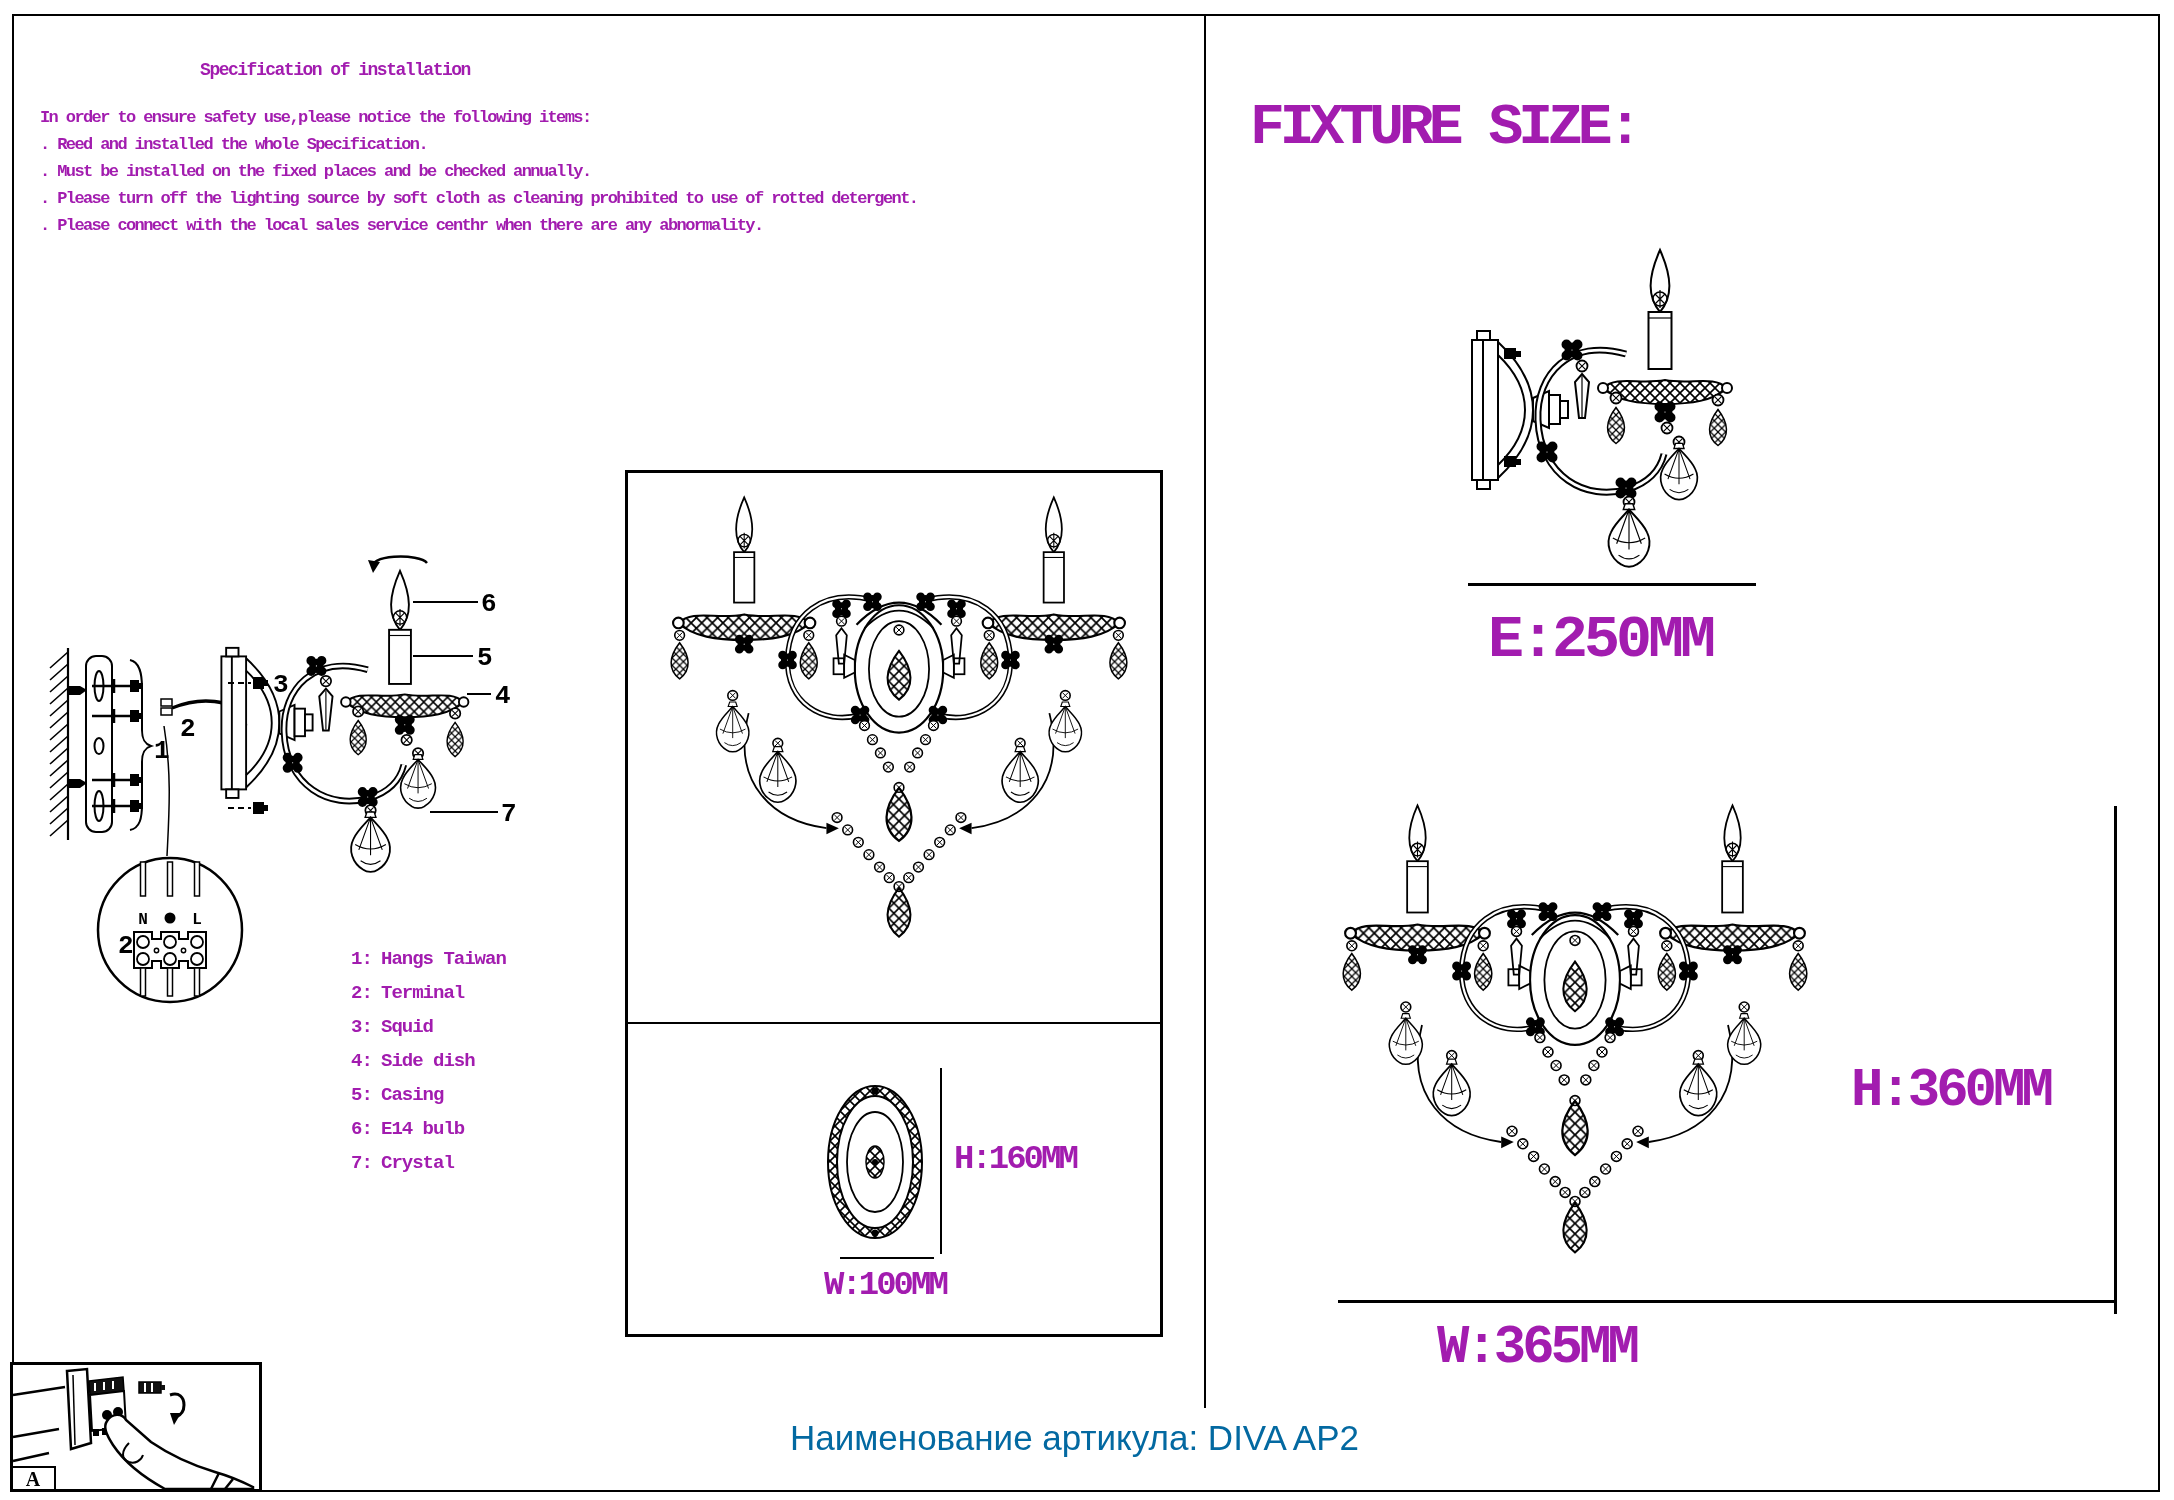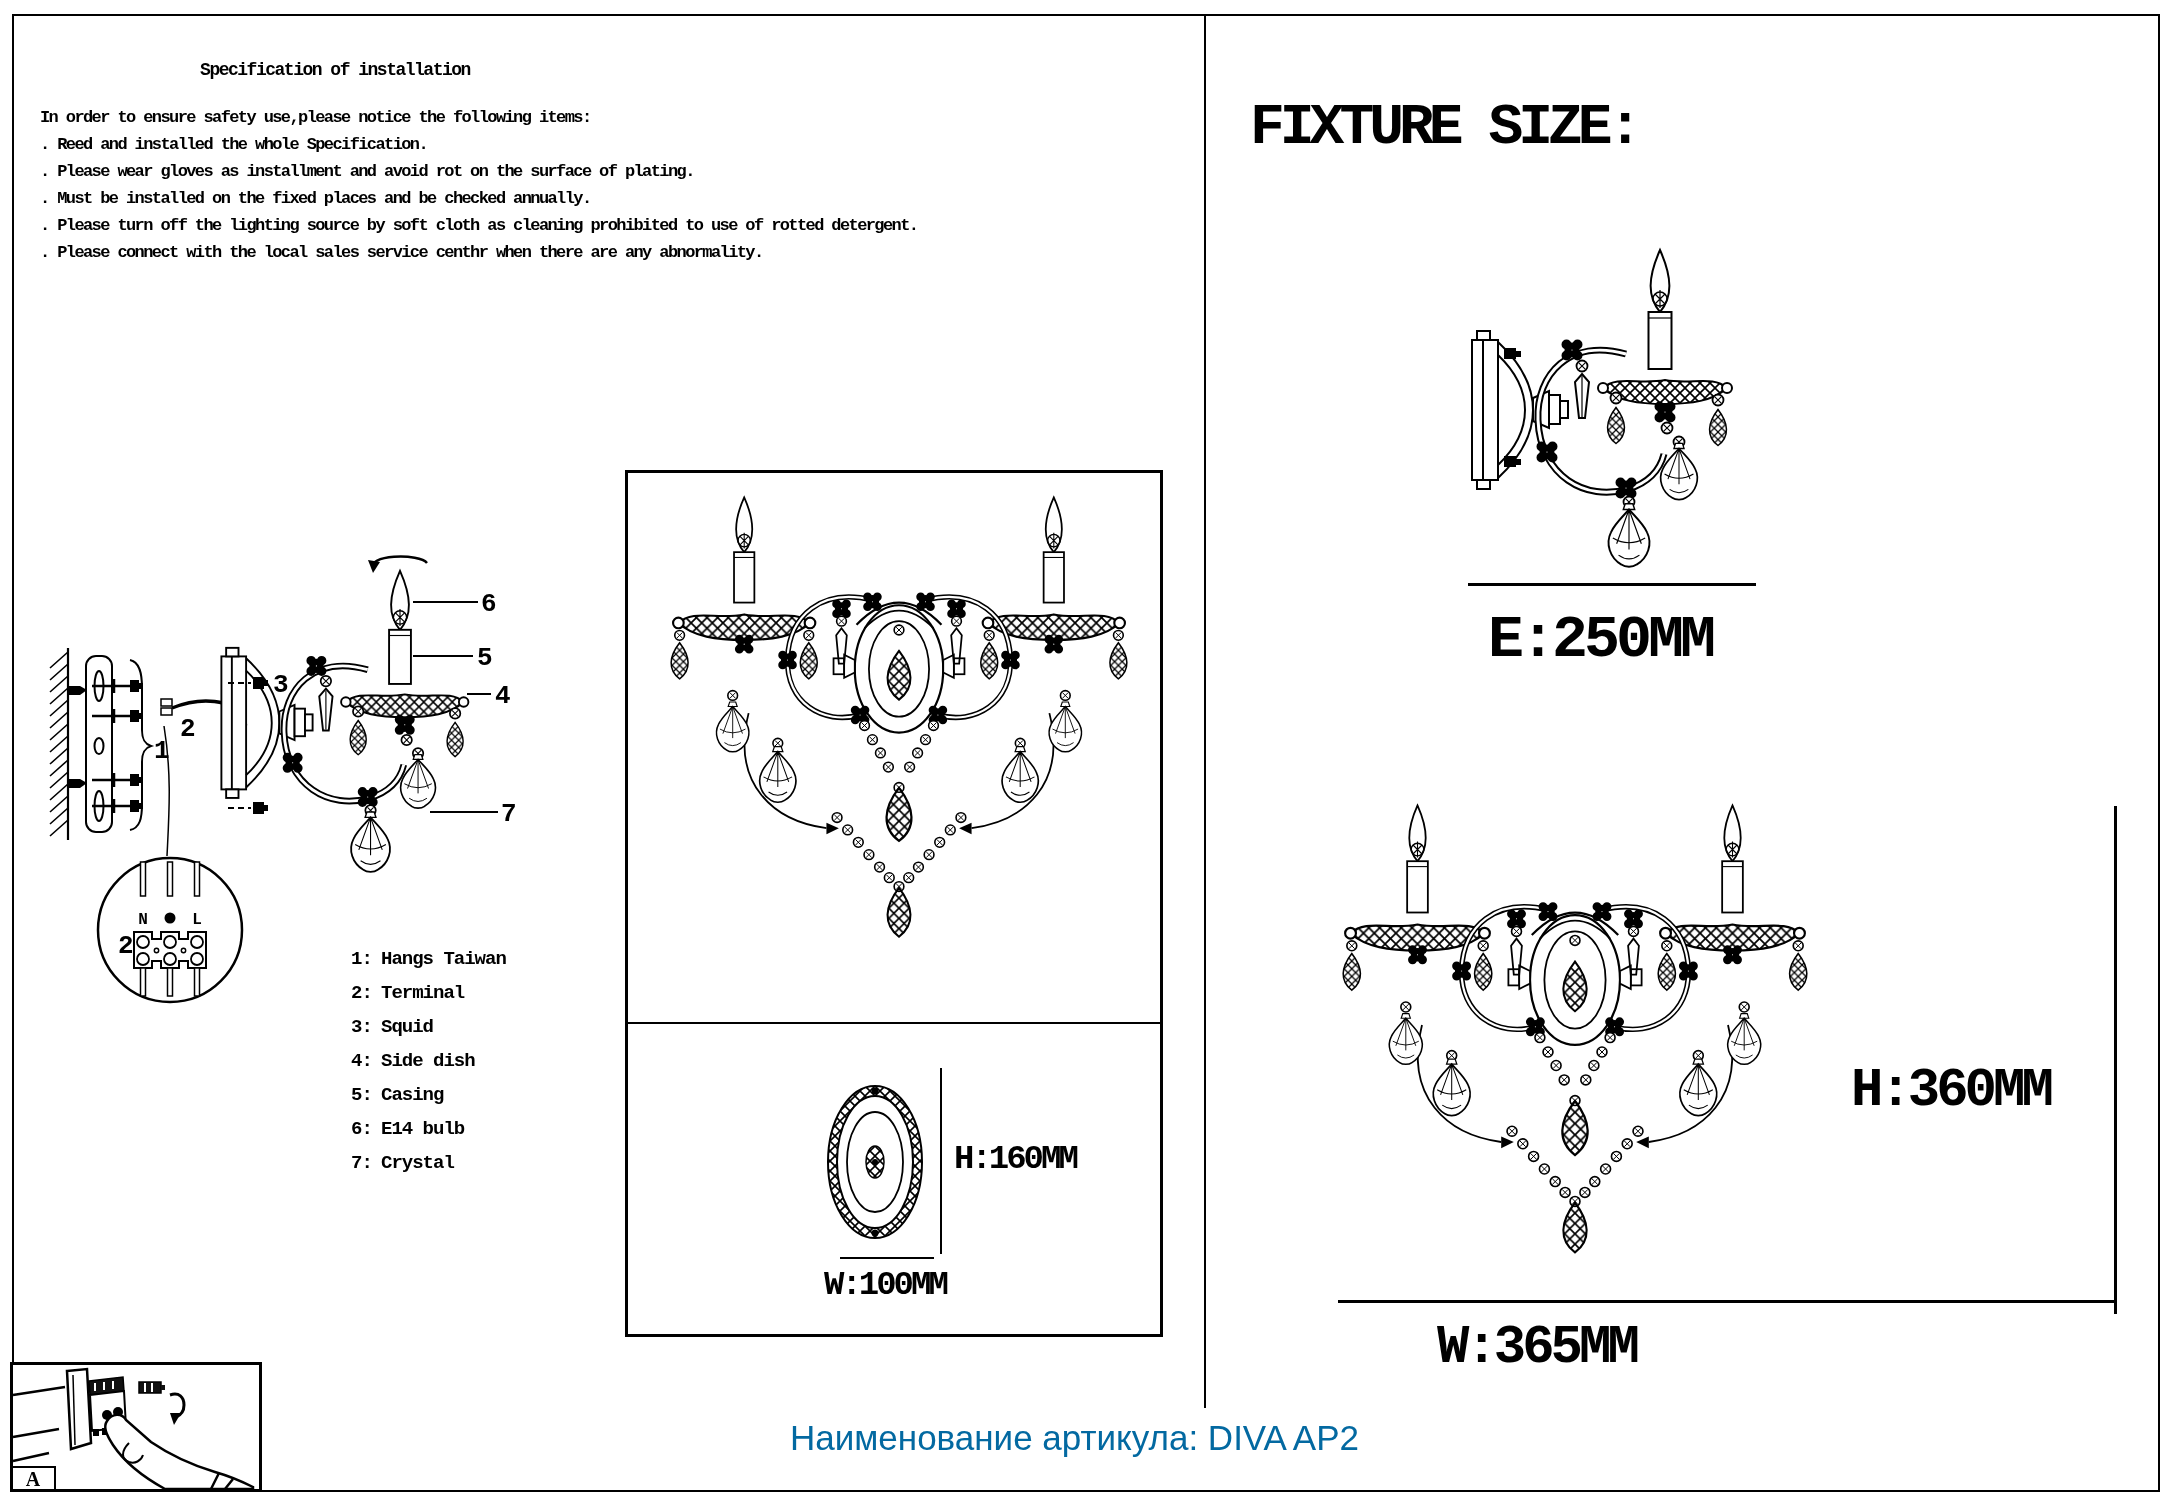--- a/index.html
+++ b/index.html
@@ -1,20 +1,20 @@
 <!DOCTYPE html>
 <html><head>
 <meta charset="utf-8">
 <style>
   html,body{margin:0;padding:0;background:#e8e8e8;}
   .page{position:relative;width:2174px;height:1500px;background:#ffffff;overflow:hidden;
         font-family:"Liberation Mono","DejaVu Sans Mono",monospace;color:#000;}
   .abs{position:absolute;}
   .line{position:absolute;background:#000;}
-  .mono{font-family:"Liberation Mono","DejaVu Sans Mono",monospace;font-weight:bold;color:#000000;white-space:nowrap;}
+  .mono{font-family:"Liberation Mono","DejaVu Sans Mono",monospace;font-weight:bold;color:#a21caf;white-space:nowrap;}
   .spec-title{font-size:18px;letter-spacing:-1.5px;}
   .spec-lines{font-size:17px;letter-spacing:-1.6px;line-height:27px;margin-top:8px;}
   .spec-lines div{height:27px;}
   .parts{font-size:19px;letter-spacing:-1px;}
   .parts .row{display:flex;height:34px;align-items:flex-start;}
   .parts .num{width:30px;flex:0 0 30px;}
   .dim-sm{font-size:34px;letter-spacing:-3px;}
   .dim-lg{font-size:60px;letter-spacing:-4px;}
   .dim-md{font-size:54px;letter-spacing:-4px;}
   .fixture-heading{font-size:58px;letter-spacing:-5px;}
@@ -188,21 +188,20 @@
   </svg>
 
   <div class="abs" style="left:12px;top:14px;width:2148px;height:1478px;border:2px solid #000;box-sizing:border-box;"></div>
   <div class="line" style="left:1204px;top:14px;width:2px;height:1394px;"></div>
 
   <div class="abs mono spec-title" style="left:190px;top:60px;width:290px;text-align:center;">Specification of installation</div>
 
   <div class="abs mono spec-lines" style="left:40px;top:96px;">
     <div>In order to ensure safety use,please notice the following items:</div>
     <div>. Reed and installed the whole Specification.</div>
-    <div>. Please wear gloves as installment and avoid rot on the surface of plating.</div>
     <div>. Must be installed on the fixed places and be checked annually.</div>
     <div>. Please turn off the lighting source by soft cloth as cleaning prohibited to use of rotted detergent.</div>
     <div>. Please connect with the local sales service centhr when there are any abnormality.</div>
   </div>
 
   <svg style="left:30px;top:540px;" width="530" height="550" viewBox="0 0 530 550">
 
     <g stroke="#000" stroke-width="1.6" fill="none">
       <line x1="38" y1="108" x2="38" y2="300" stroke-width="2.2"></line>
       <path d="M38,112 L20,128 M38,124 L20,140 M38,136 L20,152 M38,148 L20,164 M38,160 L20,176 M38,172 L20,188 M38,184 L20,200 M38,196 L20,212 M38,208 L20,224 M38,220 L20,236 M38,232 L20,248 M38,244 L20,260 M38,256 L20,272 M38,268 L20,284 M38,280 L20,296"></path>

